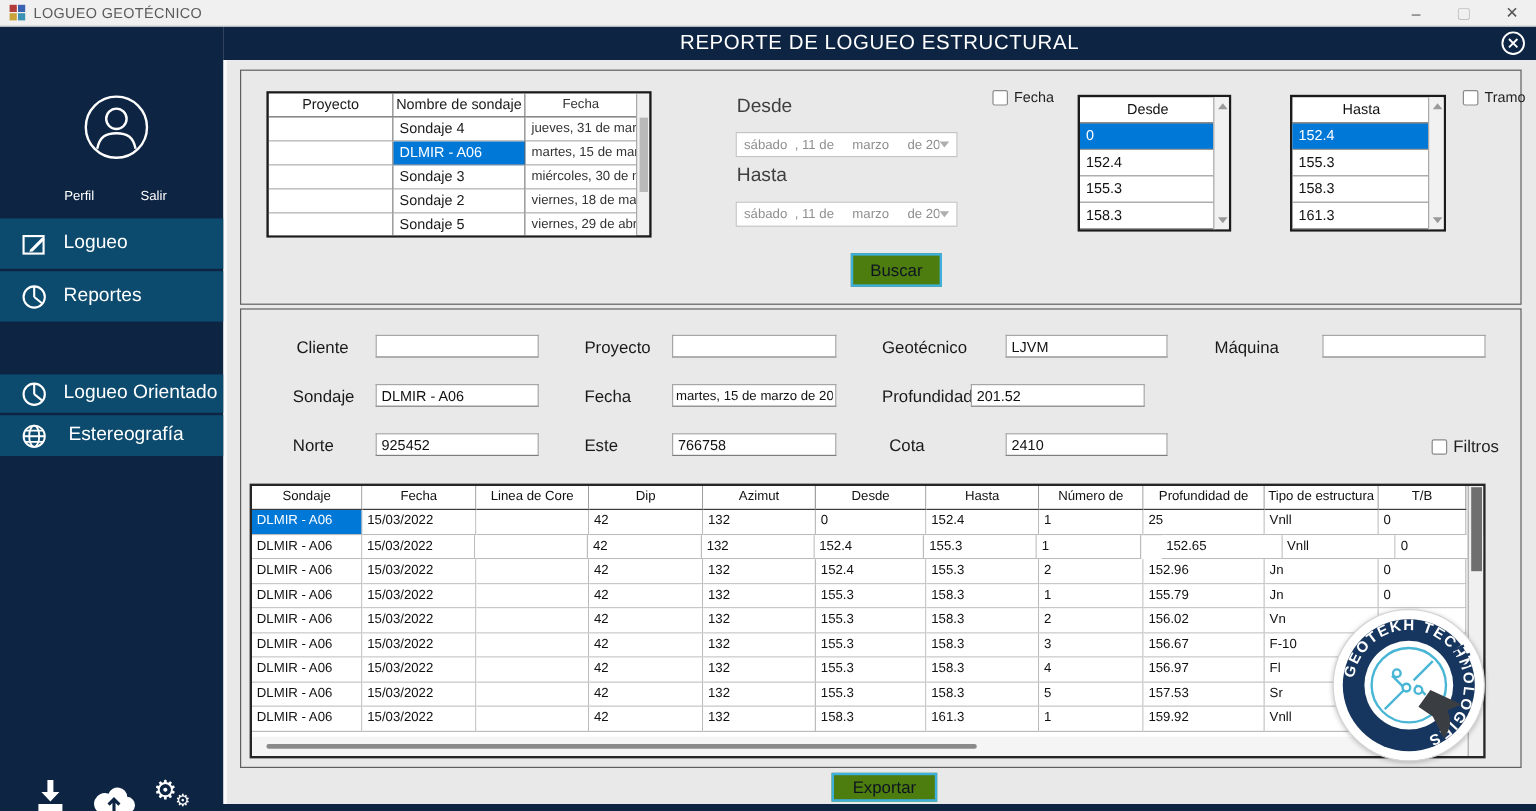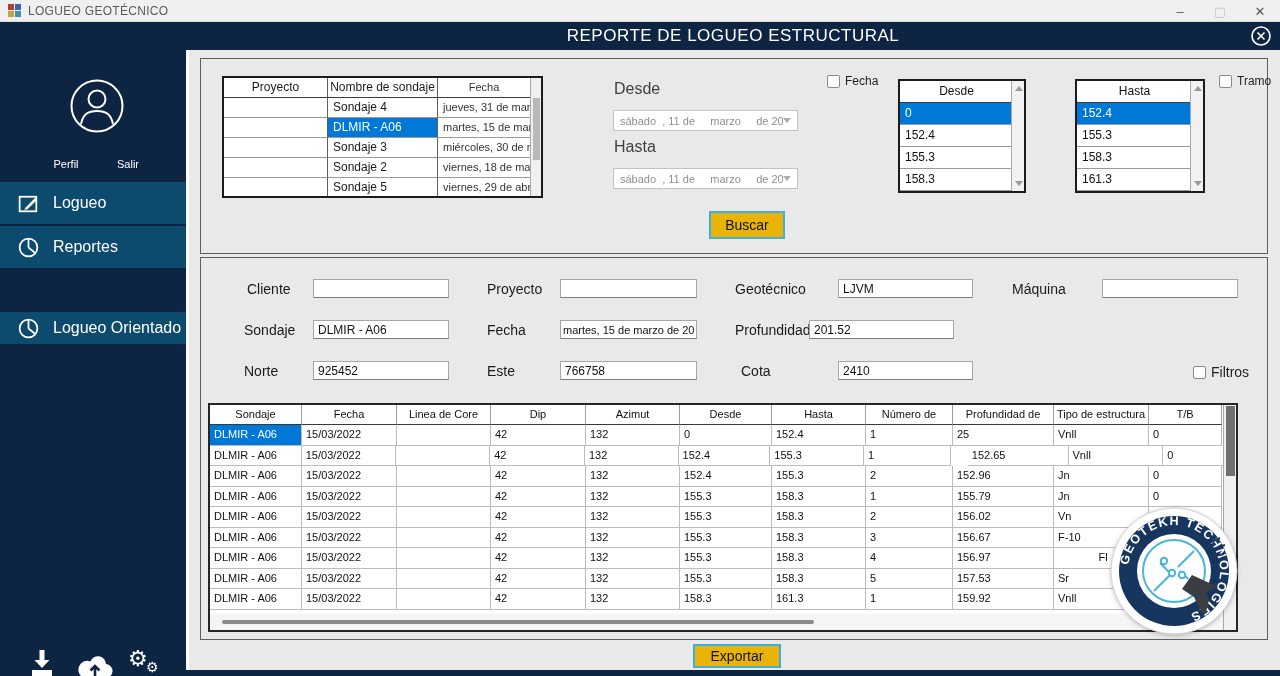--- a/index.html
+++ b/index.html
@@ -59,21 +59,21 @@
   
   .listbox { position:absolute; background:#fff; border:2px solid #1b1b1b; }
   .lb-header { height:22px; line-height:21px; text-align:center; font-size:12px; color:#111; border-bottom:1px solid #3c3c3c; }
   .lb-item { height:22px; line-height:21px; font-size:12px; color:#111; padding-left:5px; border-bottom:1px solid #9a9a9a; }
   .lb-item.sel { background:#0078d7; color:#fff; }
   .lb-vscroll { position:absolute; right:0; top:0; width:13px; height:100%; background:#f1f1f1; border-left:1px solid #a9a9a9; }
   .lb-up { position:absolute; top:5px; left:3px; width:0; height:0; border-left:4px solid transparent; border-right:4px solid transparent; border-bottom:5px solid #9a9a9a; }
   .lb-down { position:absolute; bottom:5px; left:3px; width:0; height:0; border-left:4px solid transparent; border-right:4px solid transparent; border-top:5px solid #9a9a9a; }
 
   
-  .action-btn { position:absolute; background:#eab308; border:2px solid #3fb0de; color:#0d1420; font-size:14px; font-family:inherit; display:flex; align-items:center; justify-content:center; cursor:pointer; }
+  .action-btn { position:absolute; background:#4d7c0f; border:2px solid #3fb0de; color:#0d1420; font-size:14px; font-family:inherit; display:flex; align-items:center; justify-content:center; cursor:pointer; }
 
   
   .flabel { position:absolute; font-size:14px; color:#1a1a1a; white-space:nowrap; }
   .tbx { position:absolute; height:19px; background:#fff; border:1px solid #a6a6a6; border-bottom-color:#7d7d7d; font-size:12px; font-family:inherit; color:#111; padding:0 4px; }
   .tbx.small { font-size:11px; padding:0 2px; }
 
   
   .grid { position:absolute; left:208px; top:403px; width:1030px; height:229px; background:#fff; border:2px solid #262626; overflow:hidden; }
   .g-head { display:flex; height:20px; }
   .g-row { display:flex; height:20.5px; }
@@ -144,20 +144,30 @@
     </div>
     <div class="menu-item" style="top:290px;height:32px">
       <span class="mi-icon">
         <svg width="25" height="25" viewBox="0 0 24 24">
             <circle cx="12" cy="12" r="8.5" fill="none" stroke="#fff" stroke-width="1.7"></circle>
             <path d="M12 12V3.5M12 12l6.2 5" fill="none" stroke="#fff" stroke-width="1.7"></path>
           </svg>
       </span>
       <span class="mi-label">Logueo Orientado</span>
     </div>
+    <div class="menu-item" style="top:324px;height:34px">
+      <span class="mi-icon">
+        <svg width="25" height="25" viewBox="0 0 24 24" fill="none" stroke="#fff" stroke-width="1.5">
+            <circle cx="12" cy="12" r="8.5"></circle>
+            <ellipse cx="12" cy="12" rx="4" ry="8.5"></ellipse>
+            <path d="M3.5 12h17M5 7.5h14M5 16.5h14"></path>
+          </svg>
+      </span>
+      <span class="mi-label" style="margin-left:16px">Estereografía</span>
+    </div>
 
     <span class="sb-footer-icon" style="left:28px;top:626px">
       <svg width="28" height="30" viewBox="0 0 28 30" fill="#fff">
           <path d="M11.5 2h5v10h5L14 20 6.5 12h5z"></path>
           <path d="M4 22h20v6H4z"></path>
         </svg>
     </span>
     <span class="sb-footer-icon" style="left:76px;top:630px">
       <svg width="38" height="27" viewBox="0 0 36 27">
           <path d="M29 12a8 8 0 0 0-15.5-2.5A6.5 6.5 0 0 0 7 26h21a7 7 0 0 0 1-14z" fill="#fff"></path>
@@ -394,21 +404,21 @@
         <div class="g-row">
           <div class="g-cell" style="width: 92px;">DLMIR - A06</div>
           <div class="g-cell" style="width: 95px;">15/03/2022</div>
           <div class="g-cell" style="width: 94px;"></div>
           <div class="g-cell" style="width: 95px;">42</div>
           <div class="g-cell" style="width: 94px;">132</div>
           <div class="g-cell" style="width: 92px;">155.3</div>
           <div class="g-cell" style="width: 94px;">158.3</div>
           <div class="g-cell" style="width: 87px;">4</div>
           <div class="g-cell" style="width: 101px;">156.97</div>
-          <div class="g-cell" style="width: 95px; text-align: center;">Fl</div>
+          <div class="g-cell" style="width: 95px;">Fl</div>
           <div class="g-cell" style="width: 73px;">0</div>
         </div>
         <div class="g-row">
           <div class="g-cell" style="width: 92px;">DLMIR - A06</div>
           <div class="g-cell" style="width: 95px;">15/03/2022</div>
           <div class="g-cell" style="width: 94px;"></div>
           <div class="g-cell" style="width: 95px;">42</div>
           <div class="g-cell" style="width: 94px;">132</div>
           <div class="g-cell" style="width: 92px;">155.3</div>
           <div class="g-cell" style="width: 94px;">158.3</div>

